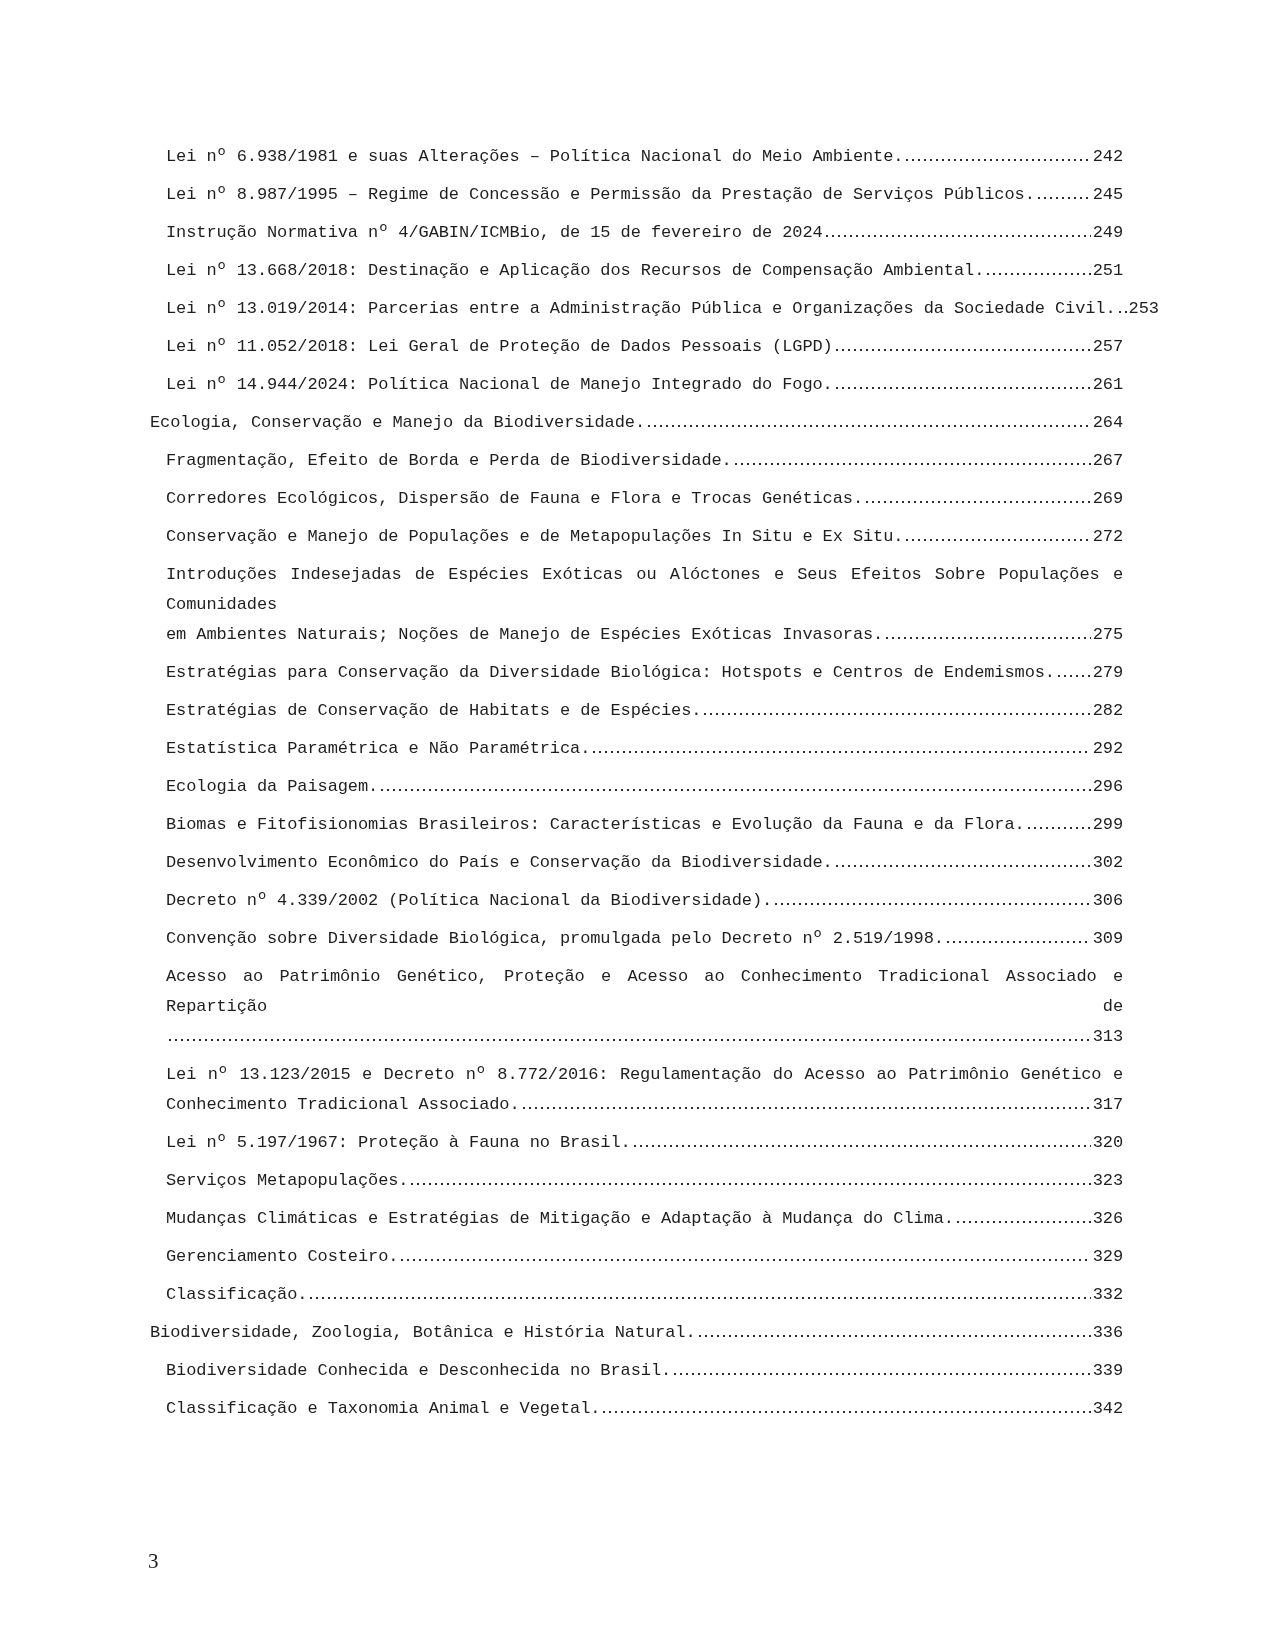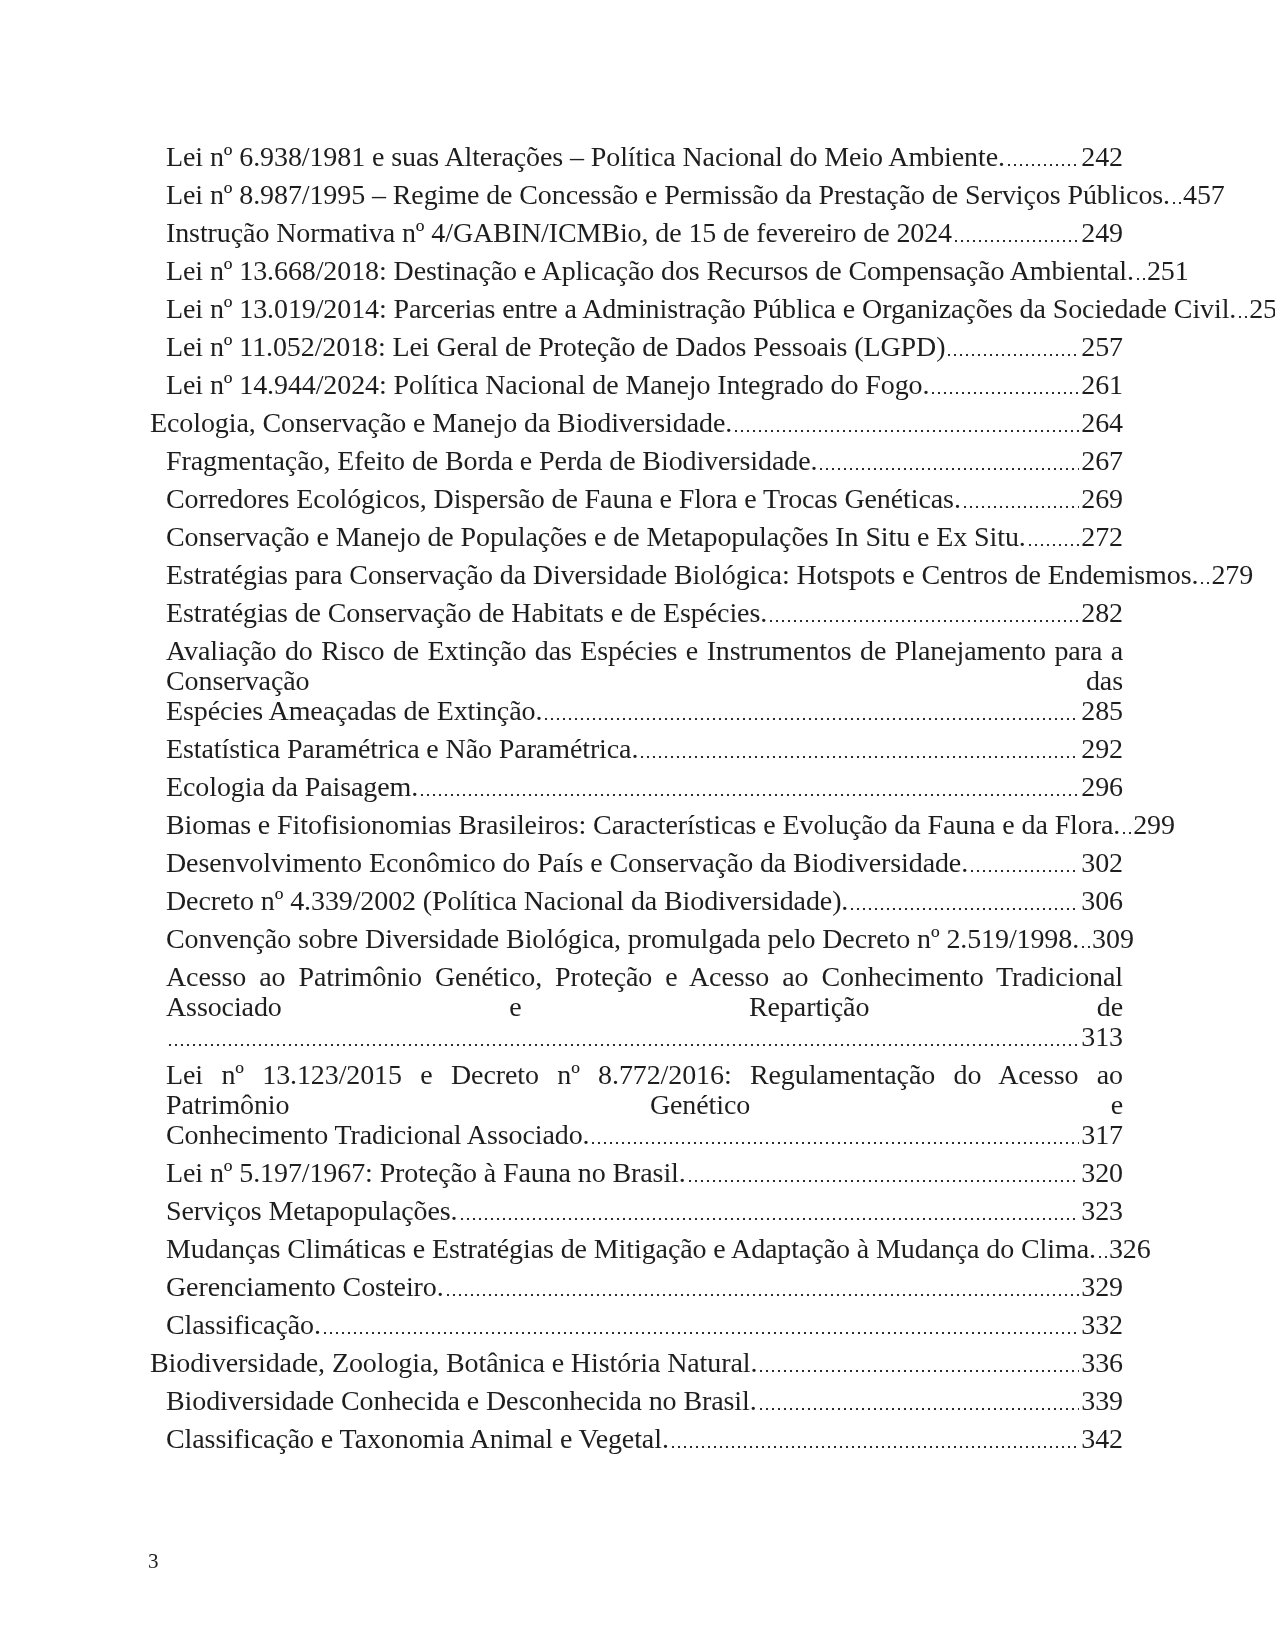--- a/index.html
+++ b/index.html
@@ -16,24 +16,25 @@
     font-family: "Liberation Serif", "DejaVu Serif", serif;
     color: #1e1e1e;
   }
   .content {
     position: absolute;
     left: 150px;
     top: 142px;
     width: 973px;
   }
   .entry {
-    font-size: 28px;
+    font-size: 17px;
     line-height: 30px;
     margin-bottom: 8px;
     letter-spacing: -0.1px;
+    font-family: Liberation Mono, monospace;
   }
   .entry.level-1 { padding-left: 0; text-align: center; }
   .entry.level-2 { padding-left: 16px; }
   .jline {
     text-align: justify;
     text-align-last: justify;
     white-space: normal;
   }
   .lastline {
     display: flex;
@@ -71,21 +72,21 @@
     <div class="lastline">
       <span class="t">Lei nº 6.938/1981 e suas Alterações – Política Nacional do Meio Ambiente.</span>
       <span class="leader"></span>
       <span class="pg">242</span>
     </div>
   </div>
       <div class="entry level-2">
     <div class="lastline">
       <span class="t">Lei nº 8.987/1995 – Regime de Concessão e Permissão da Prestação de Serviços Públicos.</span>
       <span class="leader"></span>
-      <span class="pg">457</span>
+      <span class="pg">245</span>
     </div>
   </div>
       <div class="entry level-2">
     <div class="lastline">
       <span class="t">Instrução Normativa nº 4/GABIN/ICMBio, de 15 de fevereiro de 2024</span>
       <span class="leader"></span>
       <span class="pg">249</span>
     </div>
   </div>
       <div class="entry level-2">
@@ -138,39 +139,39 @@
     </div>
   </div>
       <div class="entry level-2">
     <div class="lastline">
       <span class="t">Conservação e Manejo de Populações e de Metapopulações In Situ e Ex Situ.</span>
       <span class="leader"></span>
       <span class="pg">272</span>
     </div>
   </div>
       <div class="entry level-2">
+    <div class="jline">Introduções Indesejadas de Espécies Exóticas ou Alóctones e Seus Efeitos Sobre Populações e Comunidades</div>
+        <div class="lastline">
+      <span class="t">em Ambientes Naturais; Noções de Manejo de Espécies Exóticas Invasoras.</span>
+      <span class="leader"></span>
+      <span class="pg">275</span>
+    </div>
+  </div>
+      <div class="entry level-2">
     <div class="lastline">
       <span class="t">Estratégias para Conservação da Diversidade Biológica: Hotspots e Centros de Endemismos.</span>
       <span class="leader"></span>
       <span class="pg">279</span>
     </div>
   </div>
       <div class="entry level-2">
     <div class="lastline">
       <span class="t">Estratégias de Conservação de Habitats e de Espécies.</span>
       <span class="leader"></span>
       <span class="pg">282</span>
-    </div>
-  </div>
-      <div class="entry level-2">
-    <div class="jline">Avaliação do Risco de Extinção das Espécies e Instrumentos de Planejamento para a Conservação das</div>
-        <div class="lastline">
-      <span class="t">Espécies Ameaçadas de Extinção.</span>
-      <span class="leader"></span>
-      <span class="pg">285</span>
     </div>
   </div>
       <div class="entry level-2">
     <div class="lastline">
       <span class="t">Estatística Paramétrica e Não Paramétrica.</span>
       <span class="leader"></span>
       <span class="pg">292</span>
     </div>
   </div>
       <div class="entry level-2">

